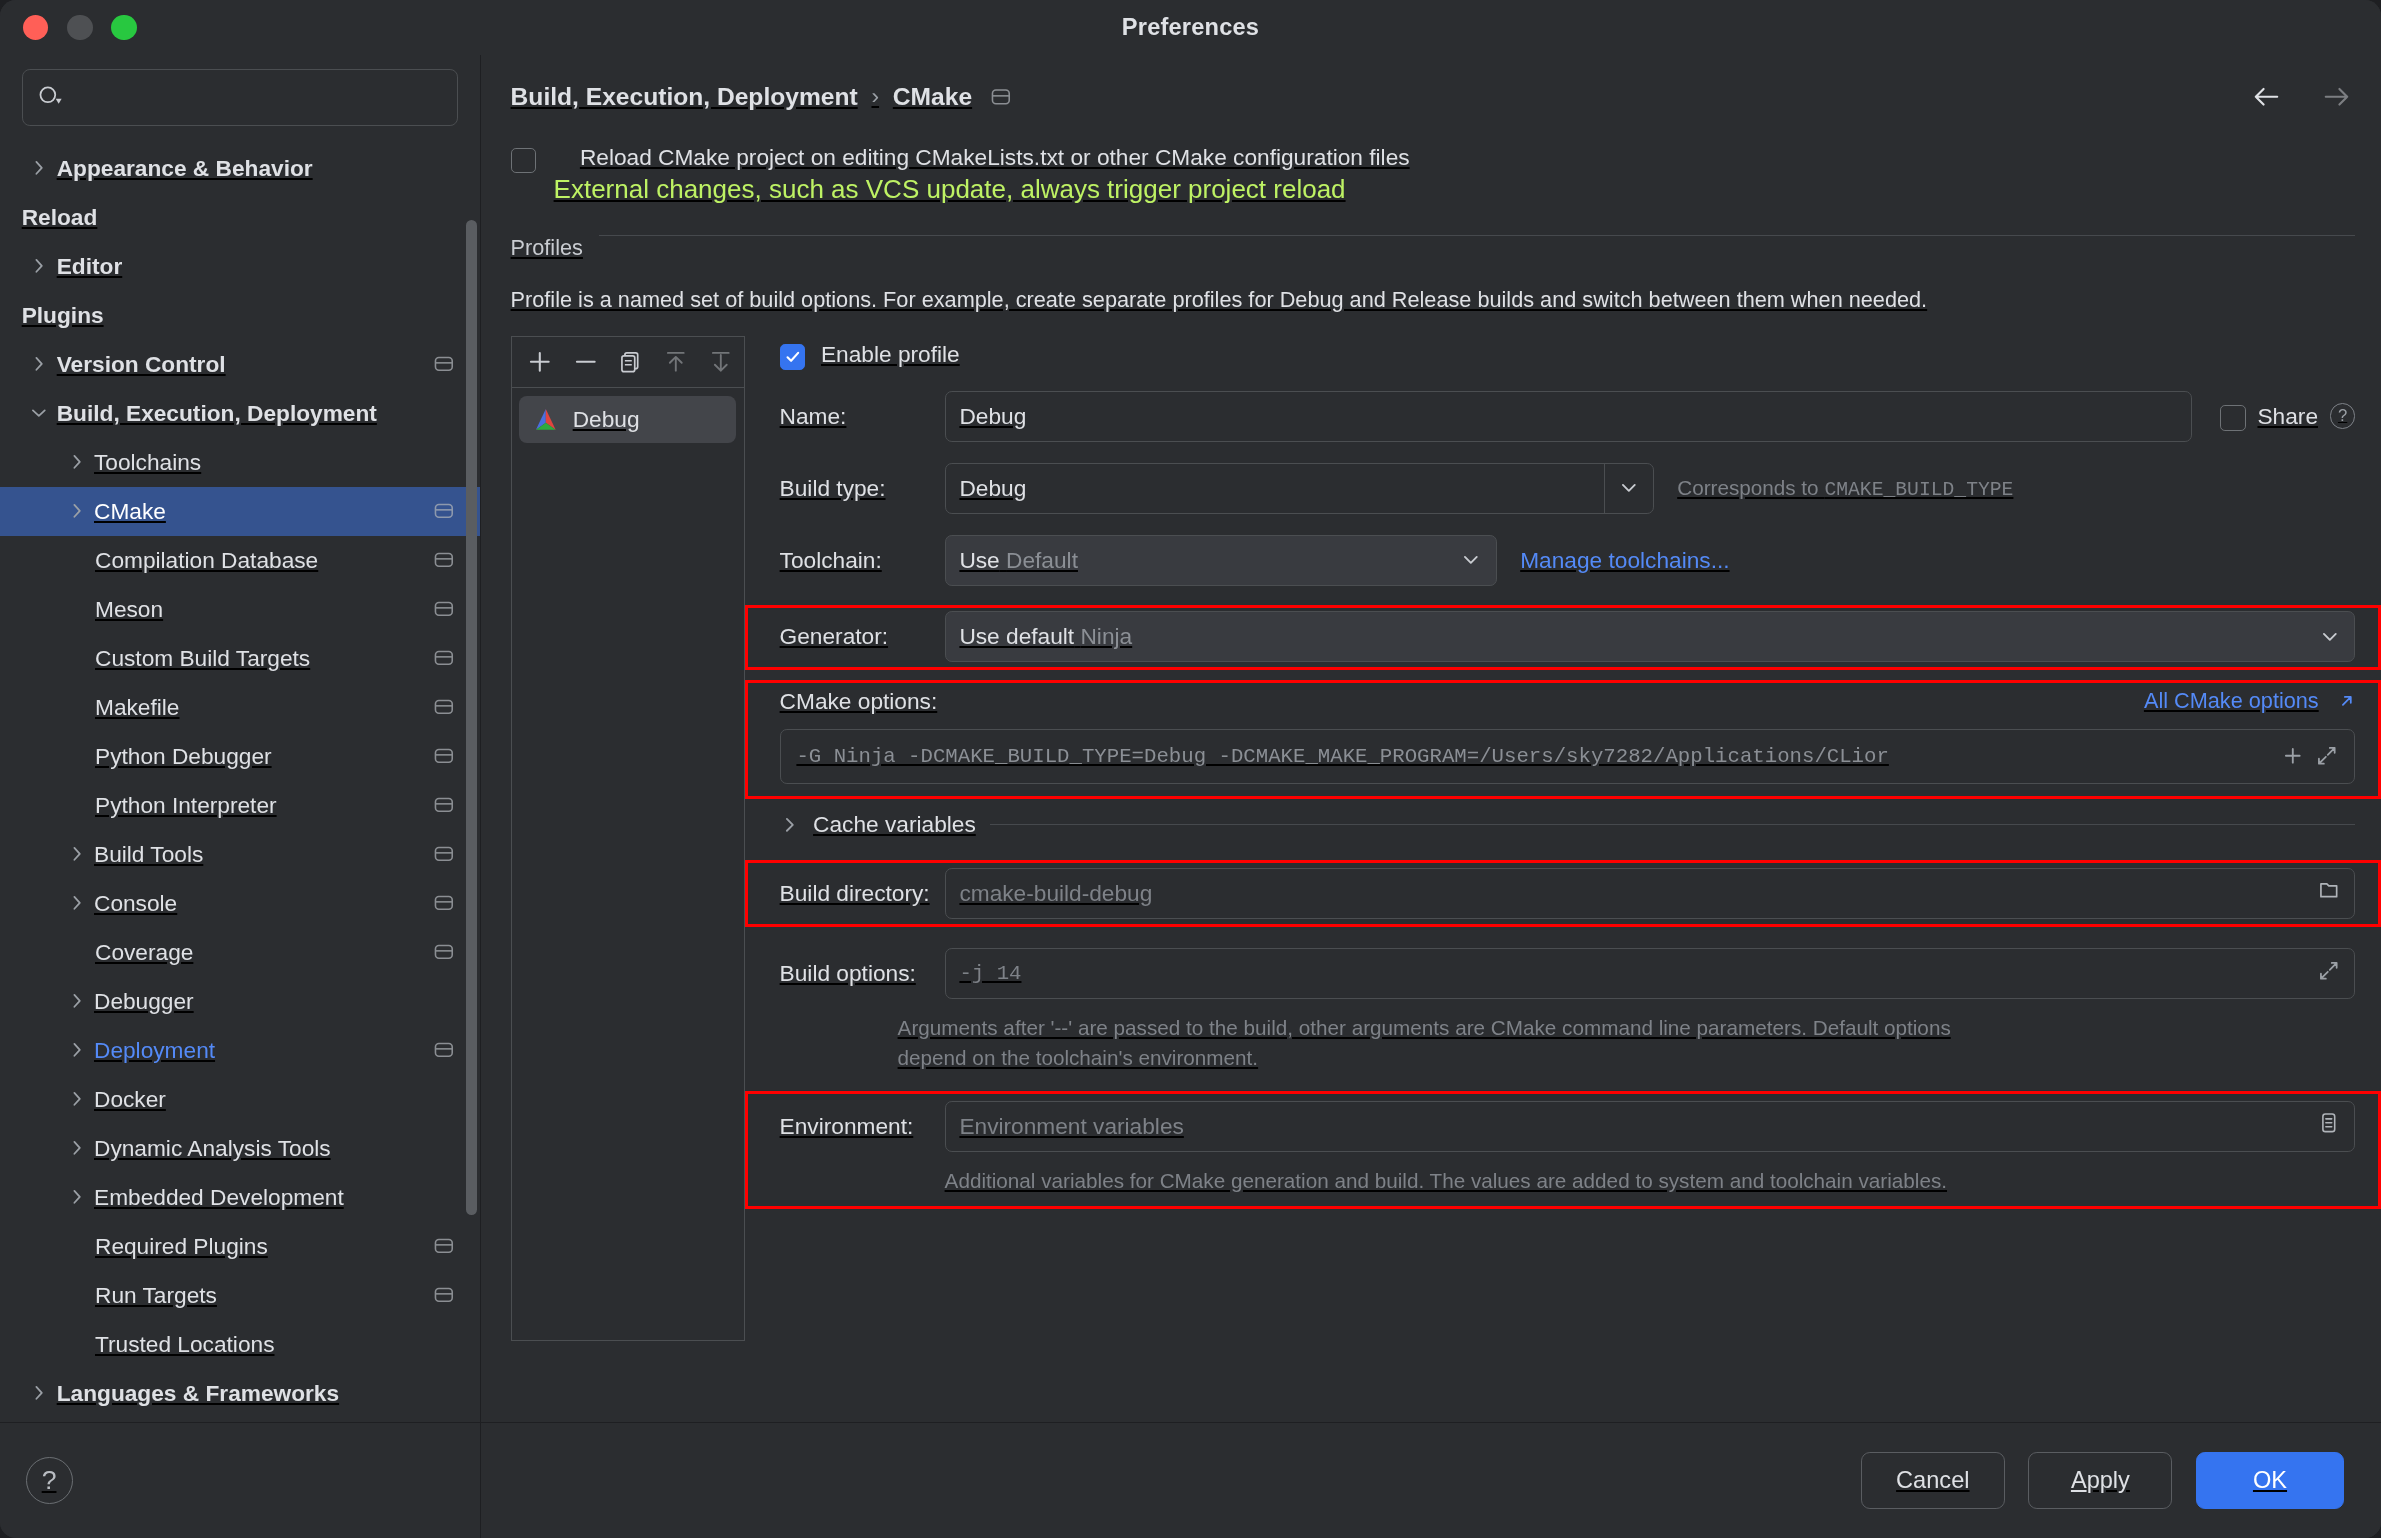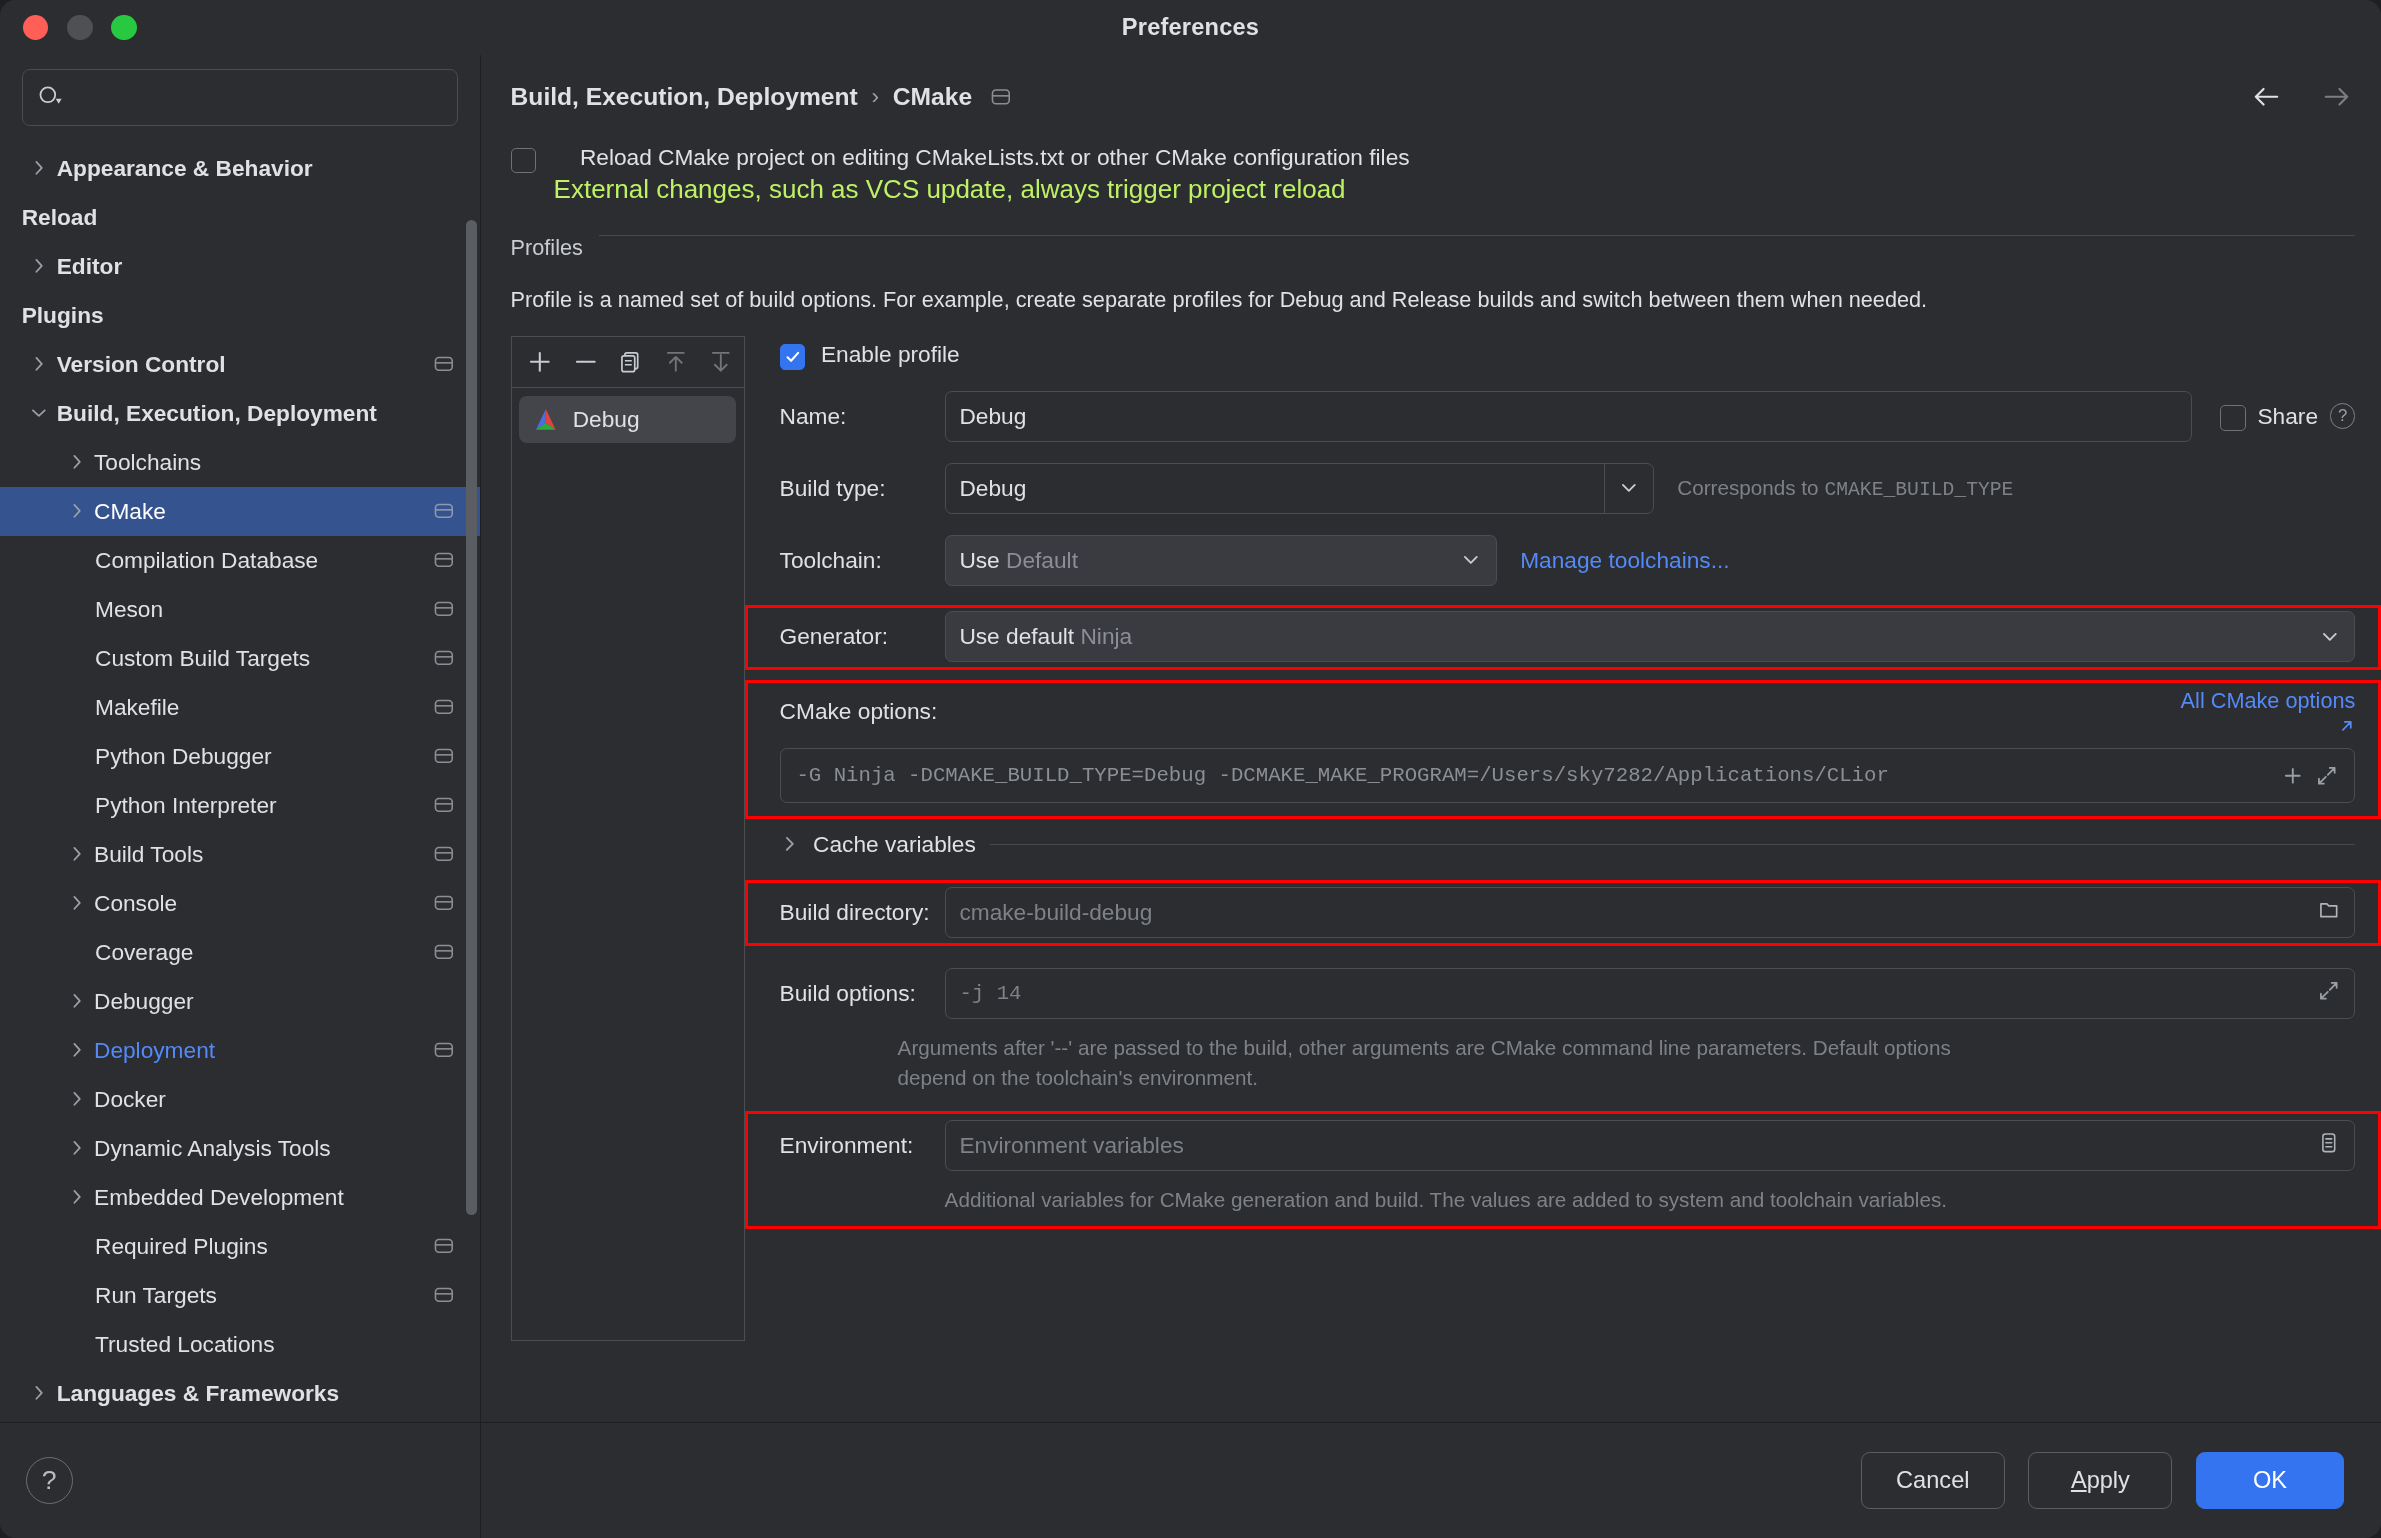--- a/index.html
+++ b/index.html
@@ -7,21 +7,21 @@
     width: 2382px; height: 1539px;
     background: #1e1f22;
     font-family: "Liberation Sans", sans-serif;
     overflow: hidden;
   }
   .window {
     position: absolute; inset: 0;
     background: #2b2d30;
     border-radius: 15.8px;
     overflow: hidden;
-    display: flex; flex-direction: column;
+    display: flex; flex-direction: column; text-decoration: underline;
   }
 
   
   .titlebar {
     height: 55px; flex: 0 0 55px;
     background: #2b2d30;
     position: relative;
     display: flex; align-items: center;
   }
   .traffic { display: flex; gap: 18.7px; margin-left: 22.7px; }
@@ -219,21 +219,21 @@
   .qmark {
     width: 25.6px; height: 25.6px; border-radius: 50%; border: 1px solid #7e8288;
     color: #9ba0a6; font-size: 16.7px; display: flex; align-items: center;
     justify-content: center; cursor: pointer;
   }
 
   
   .hl { position: absolute; border: 3px solid #ff0000; pointer-events: none; }
 
   .opt-header { display: flex; align-items: center; }
-  .opt-link { color: #548af7; font-size: 21.7px; margin-left: auto; cursor: pointer; display: flex; align-items: flex-end; gap: 3px; flex-direction: column; }
+  .opt-link { color: #548af7; font-size: 21.7px; margin-left: auto; cursor: pointer; display: flex; align-items: center; gap: 19px; }
   .mono-field {
     margin-top: 13.8px; height: 55px; border: 1px solid #4b4e51; border-radius: 6.9px;
     background: #2b2d30; display: flex; align-items: center; padding: 0 9.9px 0 15.8px;
     font-family: "Liberation Mono", monospace; font-size: 20.7px; color: #8b8f95;
     overflow: hidden;
   }
   .mono-field .txt { flex: 1; white-space: nowrap; overflow: hidden; }
 
   .cache-head { display: flex; align-items: center; gap: 13.8px; margin-top: 27.6px; }
   .cache-title { font-size: 22.7px; color: #dfe1e5; }

